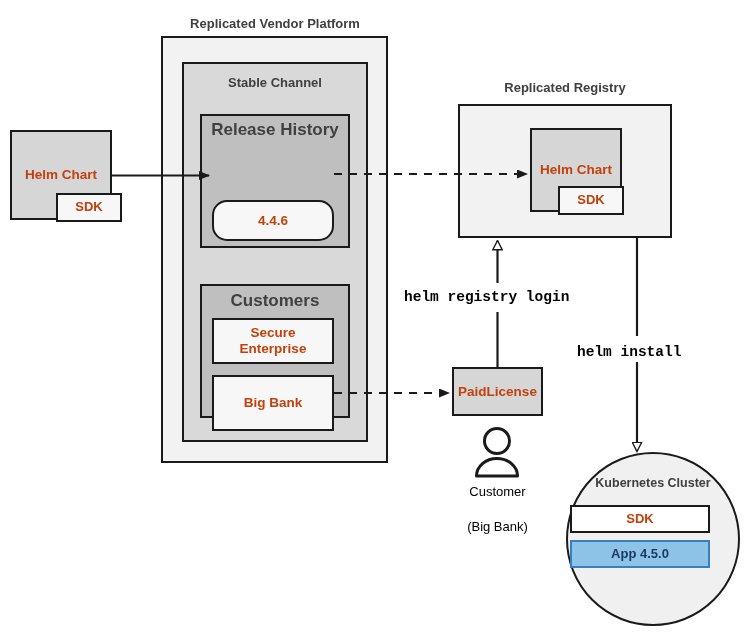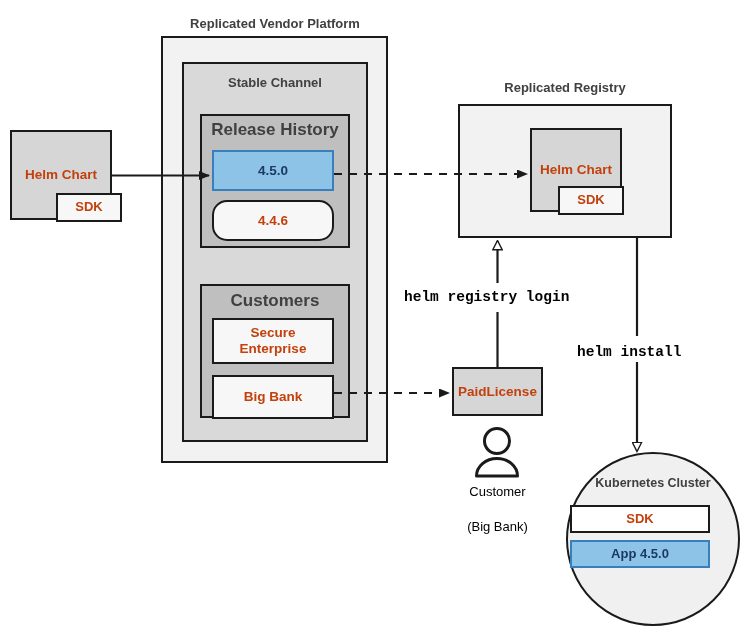--- a/index.html
+++ b/index.html
@@ -93,33 +93,32 @@
   <div class="stack-title" style="left:161px; top:16px; width:228px; font-size:13px;">Replicated Vendor Platform</div>
 
   <div class="box outer-plat" style="left:161px; top:36px; width:227px; height:427px;"></div>
 
   <div class="box chan" style="left:182px; top:62px; width:186px; height:380px;"></div>
   <div class="stack-title" style="left:182px; top:75px; width:186px; font-size:13px;">Stable Channel</div>
 
   <div class="box grp" style="left:200px; top:114px; width:150px; height:134px;"></div>
   <div class="stack-title" style="left:200px; top:120px; width:150px; font-size:17px;">Release History</div>
 
-  <div class="box blue-box" style="left:212px; top:150px; width:122px; height:41px; font-size:13.5px;">4.5.0</div>
 
   <div class="box white-box" style="left:212px; top:200px; width:122px; height:41px; font-size:13.5px;border-radius:15px;">4.4.6</div>
 
   <div class="box grp" style="left:200px; top:284px; width:150px; height:134px;"></div>
   <div class="stack-title" style="left:200px; top:291px; width:150px; font-size:17px;">Customers</div>
 
   <div class="box white-box" style="left:212px; top:318px; width:122px; height:46px; font-size:13.5px; flex-direction:column;">
     <span>Secure</span>
     <span>Enterprise</span>
   </div>
 
-  <div class="box white-box" style="left:212px; top:375px; width:122px; height:44px; font-size:13.5px;">Big Bank</div>
+  <div class="box white-box" style="left:212px; top:375px; width:122px; height:56px; font-size:13.5px;">Big Bank</div>
 
   <div class="box grey-box" style="left:10px; top:130px; width:102px; height:90px; font-size:13.5px; align-items:center; justify-content:center;">Helm Chart</div>
   <div class="box white-box" style="left:56px; top:193px; width:66px; height:29px; font-size:13px;">SDK</div>
 
   <div class="stack-title" style="left:458px; top:80px; width:214px; font-size:13px;">Replicated Registry</div>
 
   <div class="box outer-plat" style="left:458px; top:104px; width:214px; height:134px;"></div>
 
   <div class="box grey-box" style="left:530px; top:128px; width:92px; height:84px; font-size:13.5px;">Helm Chart</div>
   <div class="box white-box" style="left:558px; top:186px; width:66px; height:29px; font-size:13px;">SDK</div>

